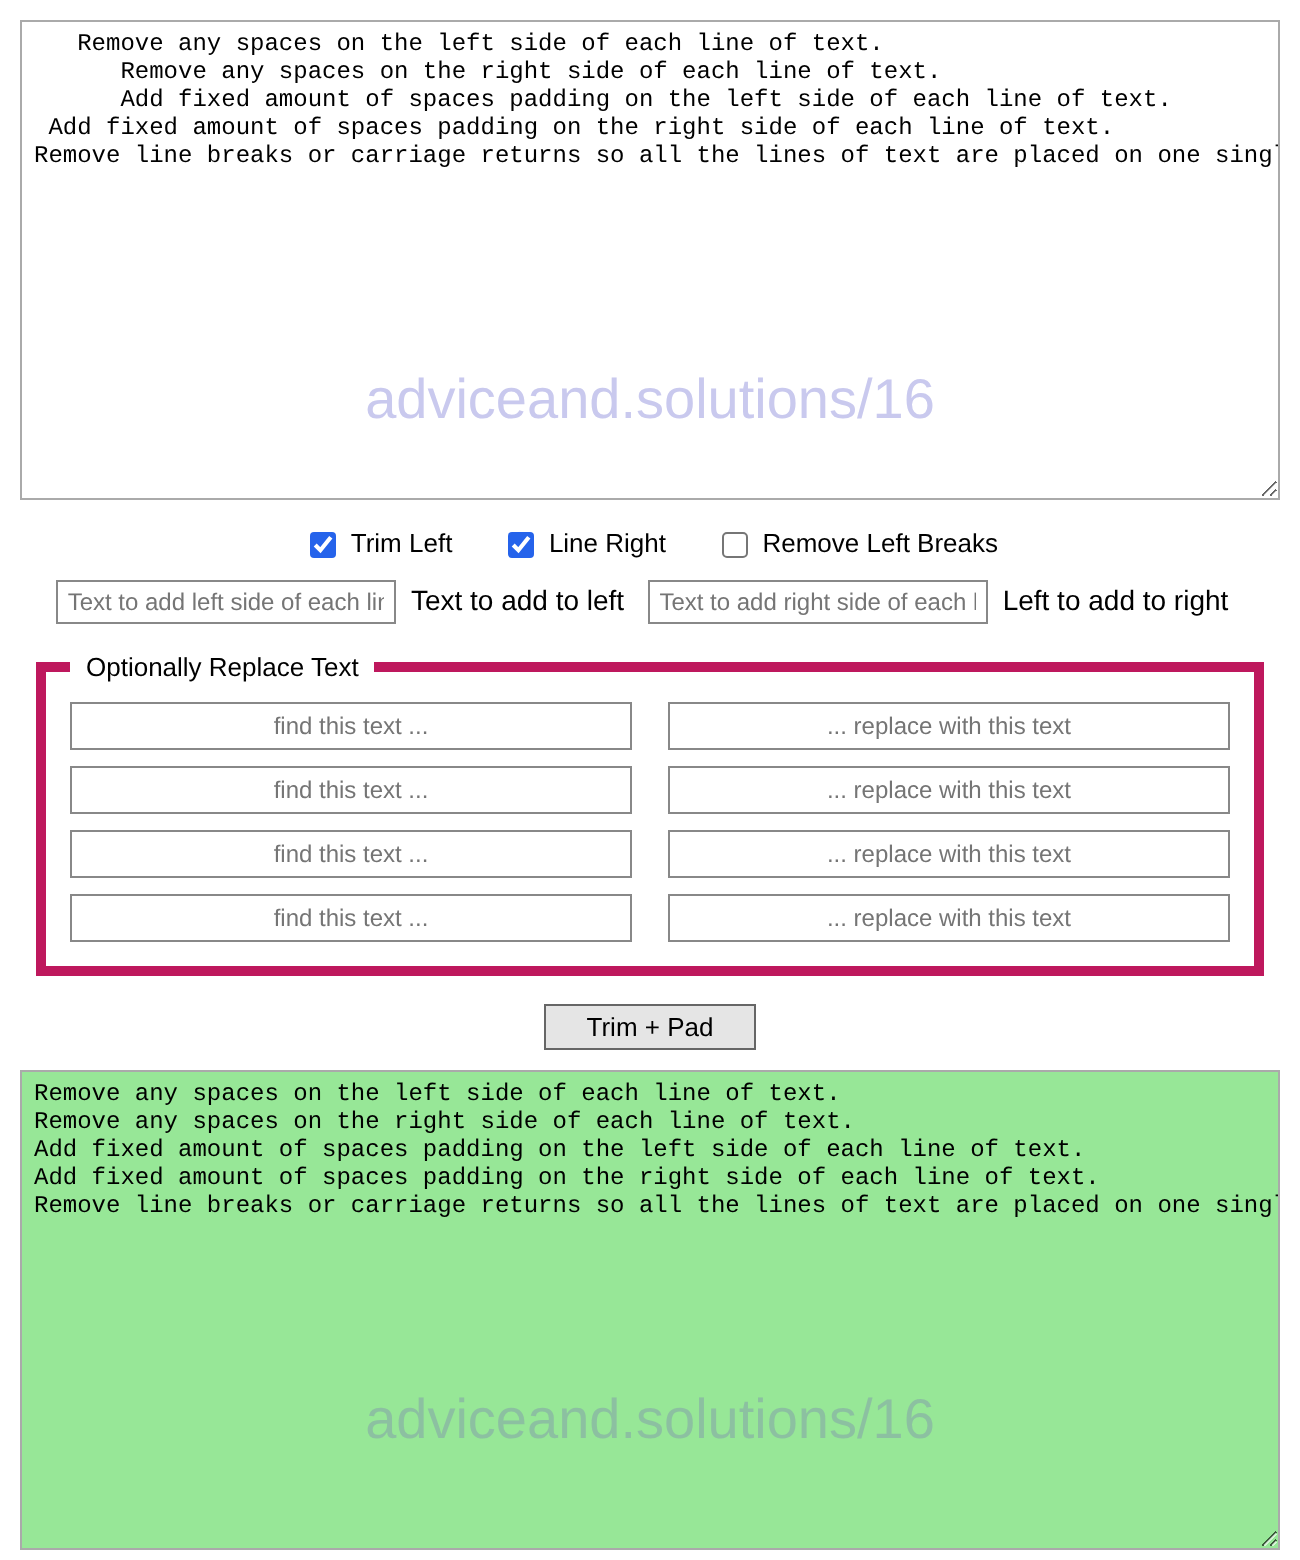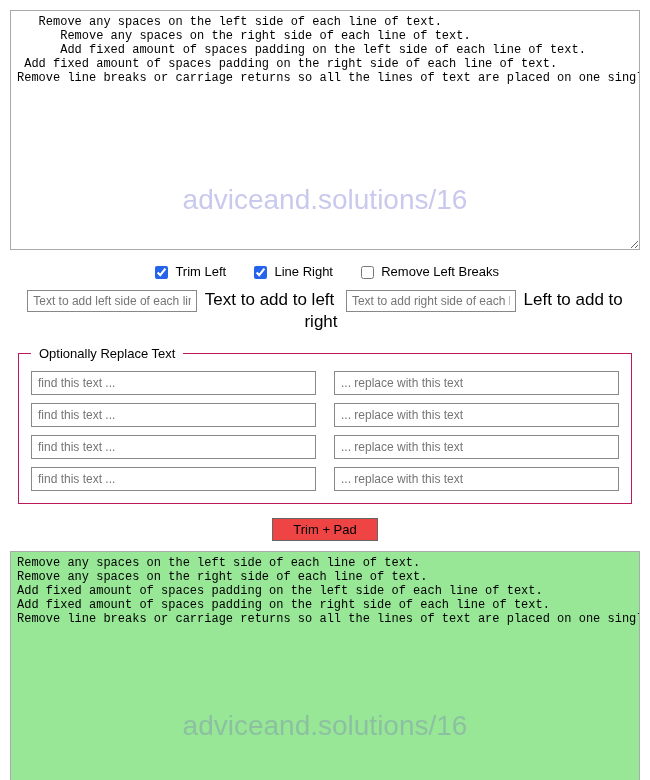--- a/index.html
+++ b/index.html
@@ -59,47 +59,48 @@
   .pad-row {
     text-align: center;
     margin-bottom: 14px;
   }
   .pad-row input[type="text"] {
     width: 170px;
     padding: 3px 5px;
     font-size: 12px;
     border: 1px solid #888;
   }
-  .pad-row span { margin: 0 8px 0 4px; font-size: 17px; }
+  .pad-row span { margin: 0 8px 0 4px; font-size: 14px; }
   fieldset.replace {
-    border: 1px solid #be185d;
+    border: 5px solid #be185d;
     margin: 0 8px 14px;
     padding: 10px 12px 12px;
   }
   fieldset.replace legend {
     padding: 0 8px;
     font-size: 13px;
   }
   .replace-grid {
     display: grid;
     grid-template-columns: 1fr 1fr;
     gap: 8px 18px;
   }
   .replace-grid input {
     width: 100%;
     padding: 4px 6px;
     font-size: 12px;
     border: 1px solid #888;
+    text-align: center;
   }
   .action-row { text-align: center; margin: 8px 0 10px; }
   .trim-btn {
     padding: 3px 20px;
     font-size: 13px;
     border: 1px solid #666;
-    background: #ef4444;
+    background: #e5e5e5;
     cursor: pointer;
   }
   .output-area {
     width: 100%;
     height: 240px;
     border: 1px solid #aaa;
     padding: 4px 6px;
     font-family: "Courier New", monospace;
     font-size: 12px;
     background: #97e797;

